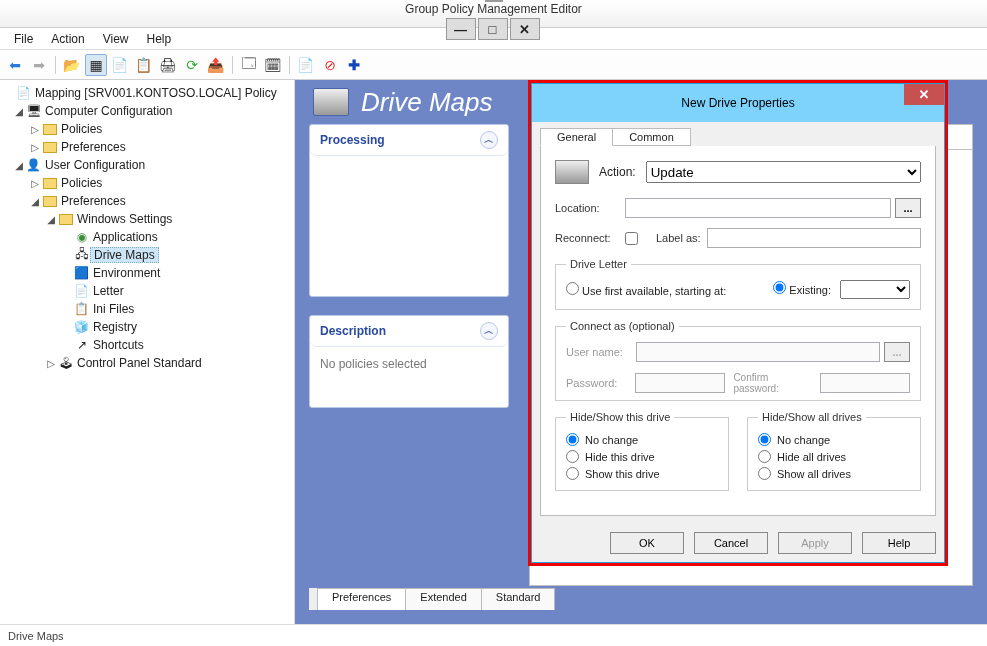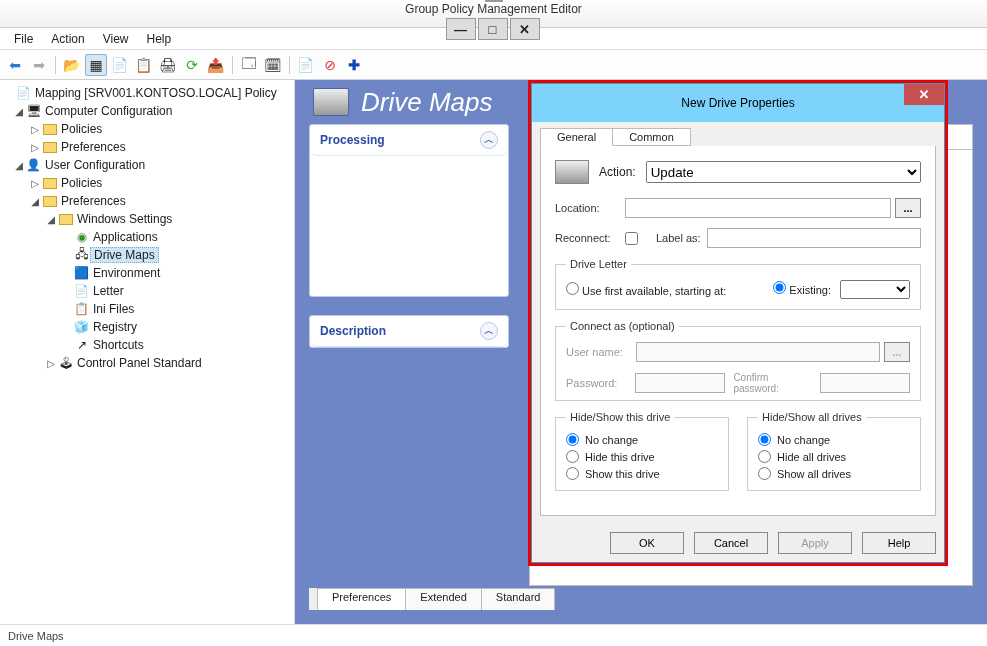--- a/index.html
+++ b/index.html
@@ -234,20 +234,23 @@
             <span>Processing</span>
             <span class="chev">︿</span>
           </div>
           <div class="dm-panel-b"></div>
         </div>
         <div class="dm-panel">
           <div class="dm-panel-h">
             <span>Description</span>
             <span class="chev">︿</span>
           </div>
+          <div class="dm-panel-b" style="min-height:60px">
+            <span>No policies selected</span>
+          </div>
         </div>
       </div>
 
       <div class="bottom-tabs">
         <div class="bt active">Preferences</div>
         <div class="bt">Extended</div>
         <div class="bt">Standard</div>
       </div>
     </div>
 

